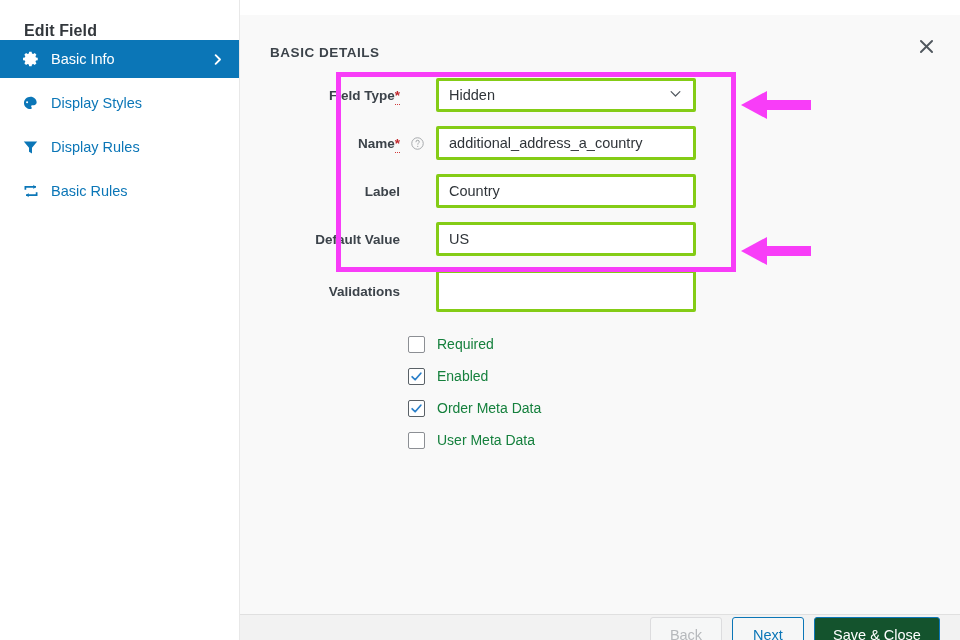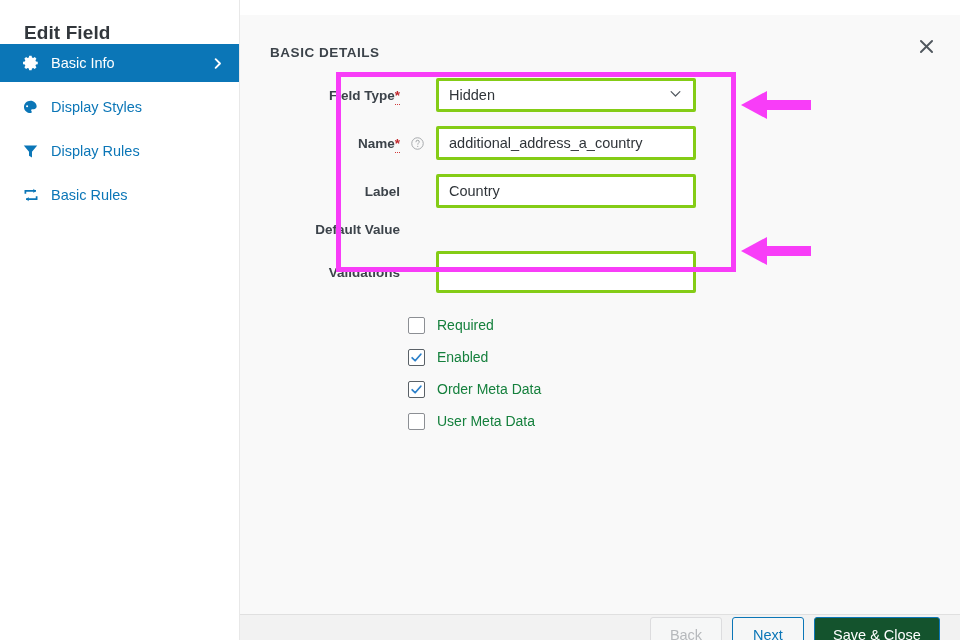--- a/index.html
+++ b/index.html
@@ -23,21 +23,21 @@
   
   .sidebar {
     width: 240px;
     height: 640px;
     background: #ffffff;
     border-right: 1px solid #e8e8e8;
     flex: 0 0 240px;
     position: relative;
   }
   .sidebar-title {
-    font-size: 19px;
+    font-size: 16px;
     font-weight: bold;
     color: #32373c;
     padding: 22px 0 0 24px;
     letter-spacing: 0.1px;
   }
   .nav {
   }
   .nav-item {
     height: 38px;
     display: flex;
@@ -357,20 +357,25 @@
         <div class="field-wrap">
           <div class="field">
             <span>Country</span>
           </div>
         </div>
       </div>
 
       <div class="form-row">
         <div class="form-label">Default Value</div>
         <div class="label-spacer"></div>
+        <div class="field-wrap">
+          <div class="field">
+            <span>US</span>
+          </div>
+        </div>
       </div>
 
       <div class="form-row">
         <div class="form-label">Validations</div>
         <div class="label-spacer"></div>
         <div class="field-wrap">
           <div class="field textarea">
             <span></span>
           </div>
         </div>

